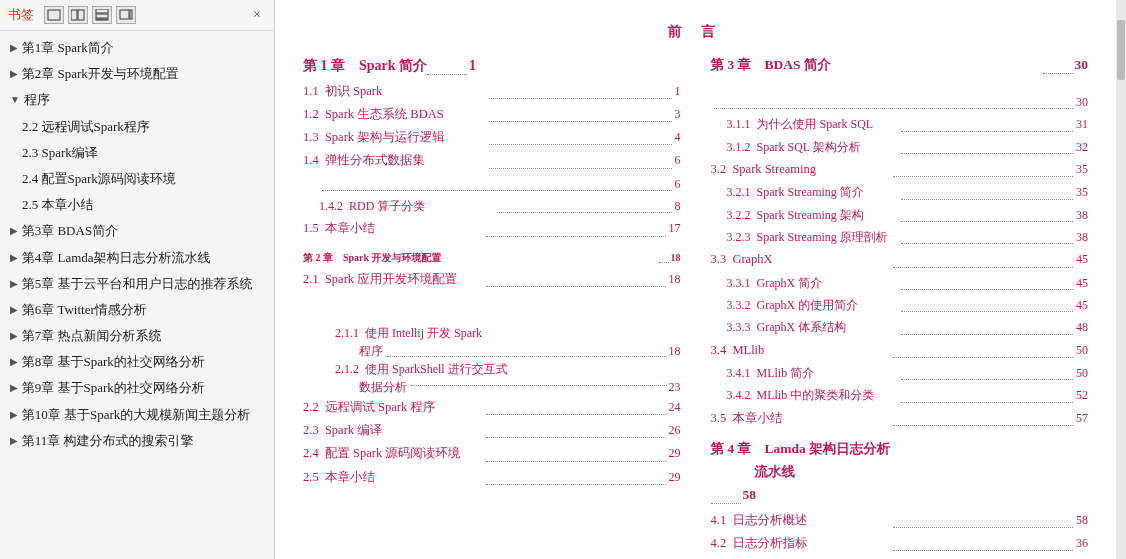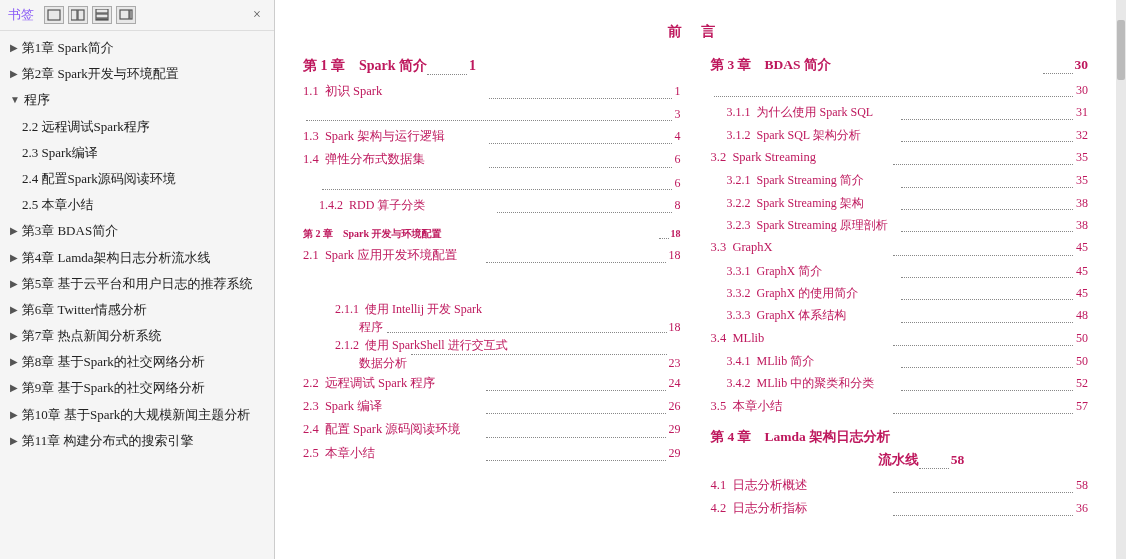--- a/index.html
+++ b/index.html
@@ -26,21 +26,21 @@
       display: flex;
       align-items: center;
       padding: 6px 8px;
       background: #f5f5f5;
       border-bottom: 1px solid #ddd;
       gap: 4px;
     }
 
     .toolbar-label {
       font-size: 13px;
-      color: #8b5cf6;
+      color: #c2410c;
       margin-right: 6px;
     }
 
     .toolbar-btn {
       width: 20px;
       height: 18px;
       border: 1px solid #aaa;
       background: #e8e8e8;
       cursor: pointer;
       display: flex;
@@ -323,20 +323,21 @@
             </span>
           </div>
         </div>
 
         <div class="toc-section">
           <span class="title">1.1&nbsp;&nbsp;初识 Spark</span>
           <span class="dots"></span>
           <span class="page">1</span>
         </div>
         <div class="toc-section">
+          <span class="title">1.2&nbsp;&nbsp;Spark 生态系统 BDAS</span>
           <span class="dots"></span>
           <span class="page">3</span>
         </div>
         <div class="toc-section">
           <span class="title">1.3&nbsp;&nbsp;Spark 架构与运行逻辑</span>
           <span class="dots"></span>
           <span class="page">4</span>
         </div>
         <div class="toc-section">
           <span class="title">1.4&nbsp;&nbsp;弹性分布式数据集</span>
@@ -344,20 +345,25 @@
           <span class="page">6</span>
         </div>
         <div class="toc-subsection">
           <span class="dots"></span>
           <span class="page">6</span>
         </div>
         <div class="toc-subsection">
           <span class="title">1.4.2&nbsp;&nbsp;RDD 算子分类</span>
           <span class="dots"></span>
           <span class="page">8</span>
+        </div>
+        <div class="toc-section">
+          <span class="title">1.5&nbsp;&nbsp;本章小结</span>
+          <span class="dots"></span>
+          <span class="page">17</span>
         </div>
 
         <div class="chapter-title-block" style="margin-top:8px;">
           <div style="display:flex;justify-content:space-between;font-weight:bold;font-size:10px;margin-bottom:2px;">
             <span>第 2 章&nbsp;&nbsp;&nbsp;&nbsp;Spark 开发与环境配置</span>
             <span style="display:flex;align-items:flex-end;gap:2px;">
               <span style="flex:1;border-bottom:1px dotted #888;display:inline-block;width:10px;margin-bottom:3px;"></span>
               <span>18</span>
             </span>
           </div>
@@ -381,21 +387,21 @@
             </span>
           </div>
         </div>
 
         <div style="padding-left:32px;font-size:12px;line-height:1.5;">
           <div style="display:flex;">
             <span style="white-space:nowrap;">2.1.2&nbsp;&nbsp;使用 SparkShell 进行交互式</span>
           </div>
           <div style="display:flex;justify-content:space-between;">
             <span>&nbsp;&nbsp;&nbsp;&nbsp;&nbsp;&nbsp;&nbsp;&nbsp;数据分析</span>
-            <span style="display:flex;align-items:flex-start;gap:2px;flex:1;margin-left:4px;">
+            <span style="display:flex;align-items:center;gap:2px;flex:1;margin-left:4px;">
               <span style="flex:1;border-bottom:1px dotted #888;margin-bottom:3px;"></span>
               <span>23</span>
             </span>
           </div>
         </div>
 
         <div class="toc-section">
           <span class="title">2.2&nbsp;&nbsp;远程调试 Spark 程序</span>
           <span class="dots"></span>
           <span class="page">24</span>
@@ -414,21 +420,21 @@
           <span class="title">2.5&nbsp;&nbsp;本章小结</span>
           <span class="dots"></span>
           <span class="page">29</span>
         </div>
 
       </div>
 
       <div class="doc-col">
 
         <div class="chapter-title-block">
-          <div style="display:flex;justify-content:space-between;font-weight:bold;font-size:13.5px;margin-bottom:2px;">
+          <div style="display:flex;justify-content:space-between;font-weight:bold;font-size:13.5px;margin-bottom:14px;">
             <span>第 3 章&nbsp;&nbsp;&nbsp;&nbsp;BDAS 简介</span>
             <span style="display:flex;align-items:flex-end;gap:2px;">
               <span style="border-bottom:1px dotted #888;display:inline-block;width:30px;margin-bottom:3px;"></span>
               <span>30</span>
             </span>
           </div>
         </div>
 
         <div class="toc-section">
           <span class="dots"></span>
@@ -503,21 +509,21 @@
           <span class="title">3.5&nbsp;&nbsp;本章小结</span>
           <span class="dots"></span>
           <span class="page">57</span>
         </div>
 
         <div class="chapter-title-block" style="margin-top:8px;">
           <div style="font-weight:bold;font-size:13.5px;margin-bottom:2px;">
             <div style="display:flex;justify-content:space-between;">
               <span>第 4 章&nbsp;&nbsp;&nbsp;&nbsp;Lamda 架构日志分析</span>
             </div>
-            <div style="display:flex;justify-content:center;">
+            <div style="display:flex;justify-content:flex-start;flex-direction:column;">
               <span>&nbsp;&nbsp;&nbsp;&nbsp;&nbsp;&nbsp;&nbsp;&nbsp;&nbsp;&nbsp;&nbsp;&nbsp;&nbsp;流水线</span>
               <span style="display:flex;align-items:flex-end;gap:2px;">
                 <span style="border-bottom:1px dotted #888;display:inline-block;width:30px;margin-bottom:3px;"></span>
                 <span>58</span>
               </span>
             </div>
           </div>
         </div>
 
         <div class="toc-section">

